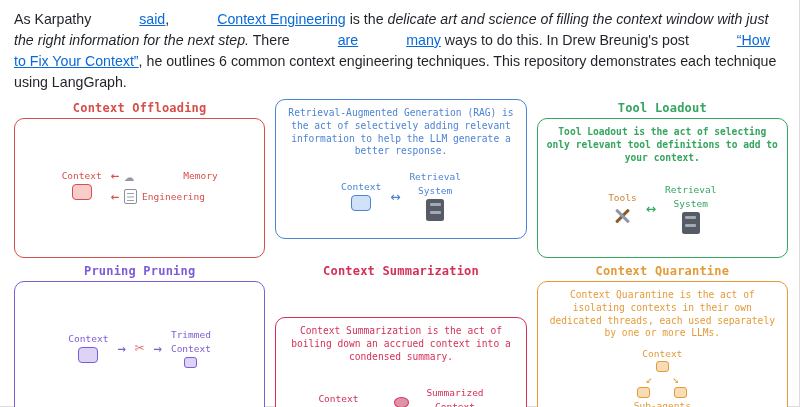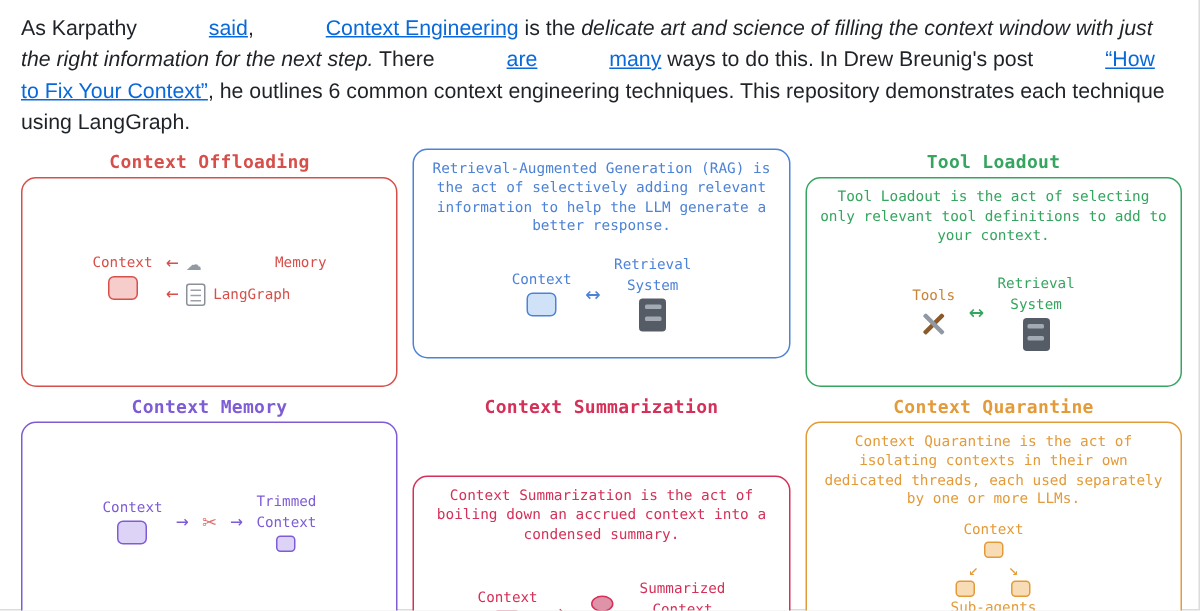--- a/index.html
+++ b/index.html
@@ -102,21 +102,21 @@
           </div>
           <div class="stack">
             <div class="hrow">
               <span class="arrow" style="color: rgb(214, 79, 74);">←</span>
               <span class="glyph-cloud">☁</span>
               <span class="dlabel" style="color: rgb(214, 79, 74); padding-left: 44px;">Memory</span>
             </div>
             <div class="hrow">
               <span class="arrow" style="color: rgb(214, 79, 74);">←</span>
               <span class="memo-icon"></span>
-              <span class="dlabel" style="color: rgb(214, 79, 74);">LangGraph</span>
+              <span class="dlabel" style="color: rgb(214, 79, 74);">Engineering</span>
             </div>
           </div>
         </div>
       </div>
     </div>
 
     <div class="cell">
       <div class="card-box" style="border-color: rgb(77, 131, 214);">
         <div class="desc" style="color: rgb(77, 131, 214);">Retrieval-Augmented Generation (RAG) is the act of selectively adding relevant information to help the LLM generate a better response.</div>
         <div class="diagram">
@@ -130,38 +130,38 @@
             <span class="dlabel" style="color: rgb(77, 131, 214);">System</span>
             <span class="cabinet-icon"></span>
           </div>
         </div>
       </div>
     </div>
 
     <div class="cell">
       <div class="card-title" style="color: rgb(53, 165, 95);">Tool Loadout</div>
       <div class="card-box" style="border-color: rgb(53, 165, 95);">
-        <div class="desc" style="color: rgb(53, 165, 95);">Tool Loadout is the act of selecting only relevant tool definitions to add to your context.</div>
+        <div class="desc" style="color: rgb(53, 165, 95); font-weight: bold;">Tool Loadout is the act of selecting only relevant tool definitions to add to your context.</div>
         <div class="diagram">
           <div class="vnode">
             <span class="dlabel" style="color: rgb(201, 132, 54);">Tools</span>
             <span class="tools-icon"></span>
           </div>
           <span class="arrow arrow-wide" style="color: rgb(53, 165, 95);">↔</span>
           <div class="vnode">
             <span class="dlabel" style="color: rgb(53, 165, 95);">Retrieval</span>
             <span class="dlabel" style="color: rgb(53, 165, 95);">System</span>
             <span class="cabinet-icon"></span>
           </div>
         </div>
       </div>
     </div>
 
     <div class="cell">
-      <div class="card-title" style="color: rgb(126, 92, 214);">Context Memory</div>
+      <div class="card-title" style="color: rgb(126, 92, 214);">Pruning Pruning</div>
       <div class="card-box" style="border-color: rgb(126, 92, 214);">
         <div class="diagram">
           <div class="vnode">
             <span class="dlabel" style="color: rgb(126, 92, 214);">Context</span>
             <span class="chip" style="border-color: rgb(126, 92, 214); background-color: rgb(221, 211, 246);"></span>
           </div>
           <span class="arrow" style="color: rgb(126, 92, 214);">→</span>
           <span class="scissors">✂</span>
           <span class="arrow" style="color: rgb(126, 92, 214);">→</span>
           <div class="vnode">

